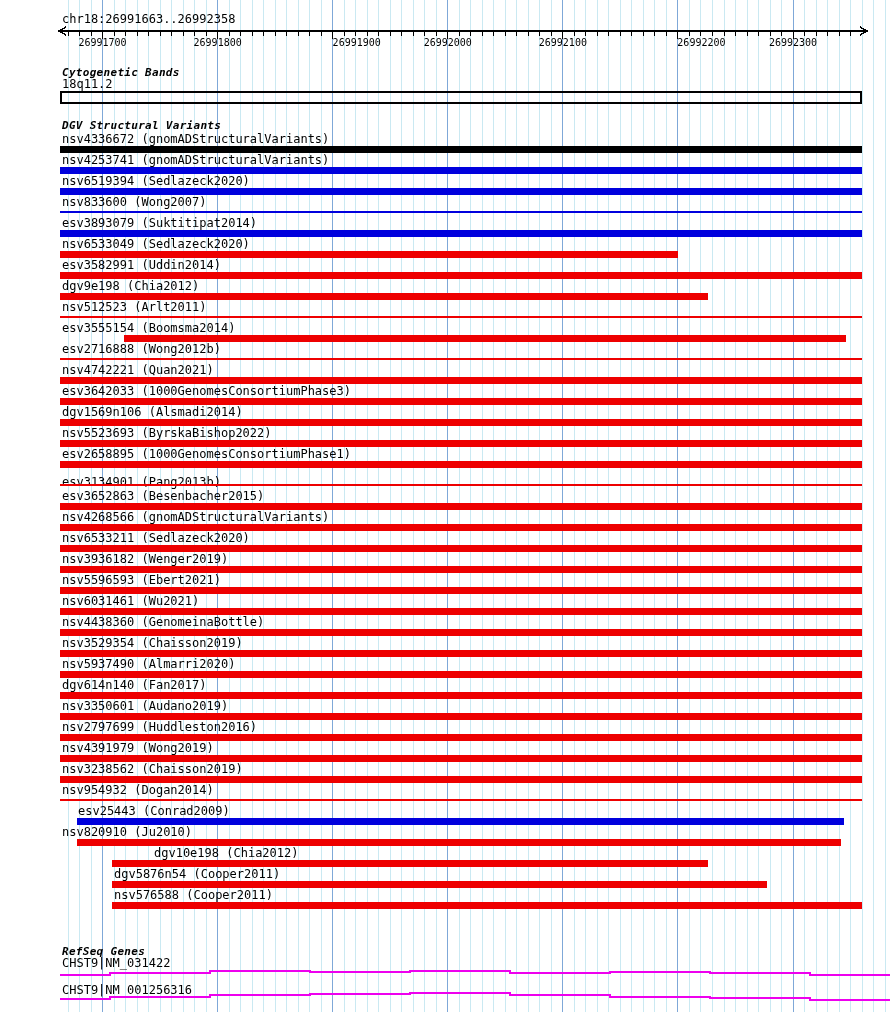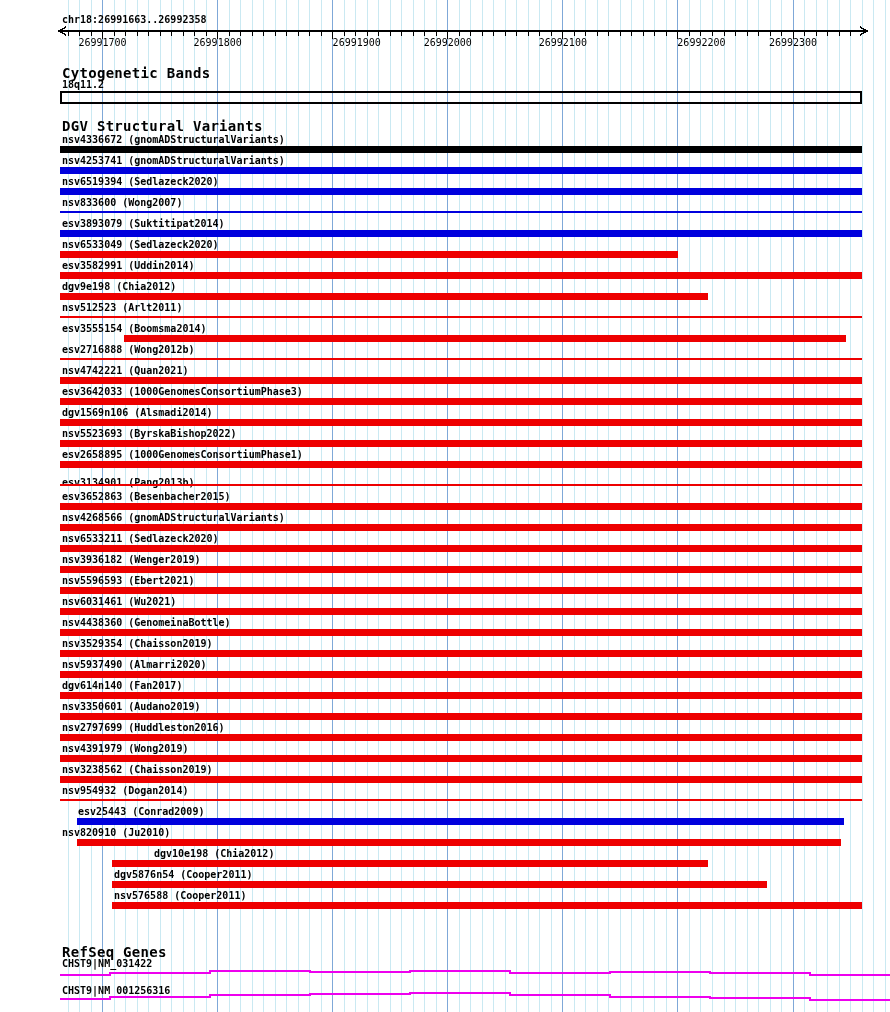--- a/index.html
+++ b/index.html
@@ -2,26 +2,26 @@
 <html><head>
 <meta charset="utf-8">
 <style>
   html,body{margin:0;padding:0;background:#ffffff;}
   #canvas{
     position:relative;width:890px;height:1012px;background:#ffffff;
     font-family:"DejaVu Sans Mono",monospace;overflow:hidden;
   }
   svg.layer{position:absolute;left:0;top:0;pointer-events:none;}
   .lbl{
-    position:absolute;font-size:10px;line-height:11px;color:#000;
-    white-space:pre;letter-spacing:0;font-weight:bold;
+    position:absolute;font-size:12px;line-height:11px;color:#000;
+    white-space:pre;letter-spacing:0;
   }
   .hdr{
-    position:absolute;font-size:14px;line-height:12px;font-weight:bold;
-    color:#000;white-space:pre;letter-spacing:.3px;
+    position:absolute;font-size:11px;line-height:12px;font-weight:bold;
+    color:#000;white-space:pre;letter-spacing:.3px;font-style:italic;
   }
   .tick-lbl{
     position:absolute;font-size:10px;line-height:11px;color:#000;
     white-space:pre;transform:translateX(-50%);
   }
   .bar{position:absolute;}
   #band-rect{
     position:absolute;border:2px solid #000;background:transparent;
     box-sizing:border-box;
   }

